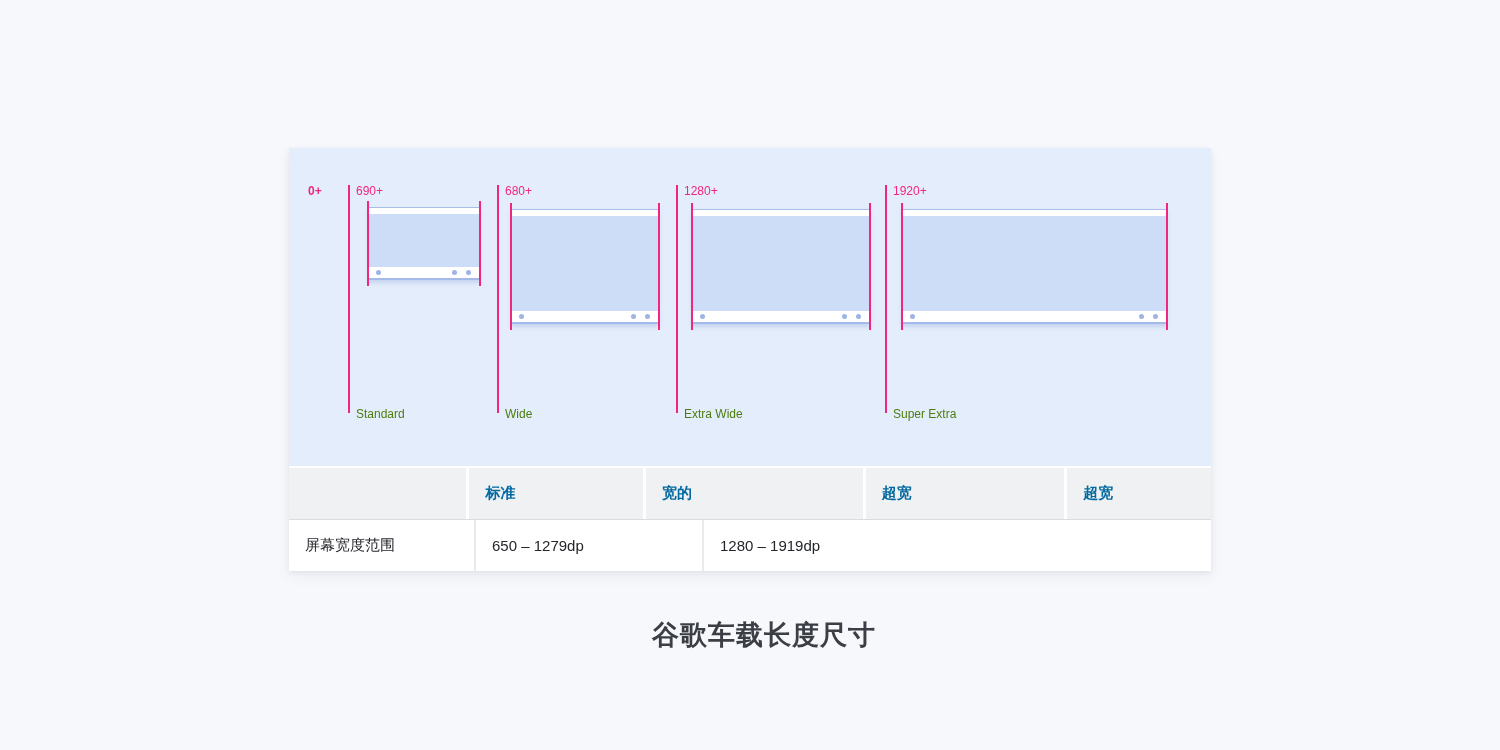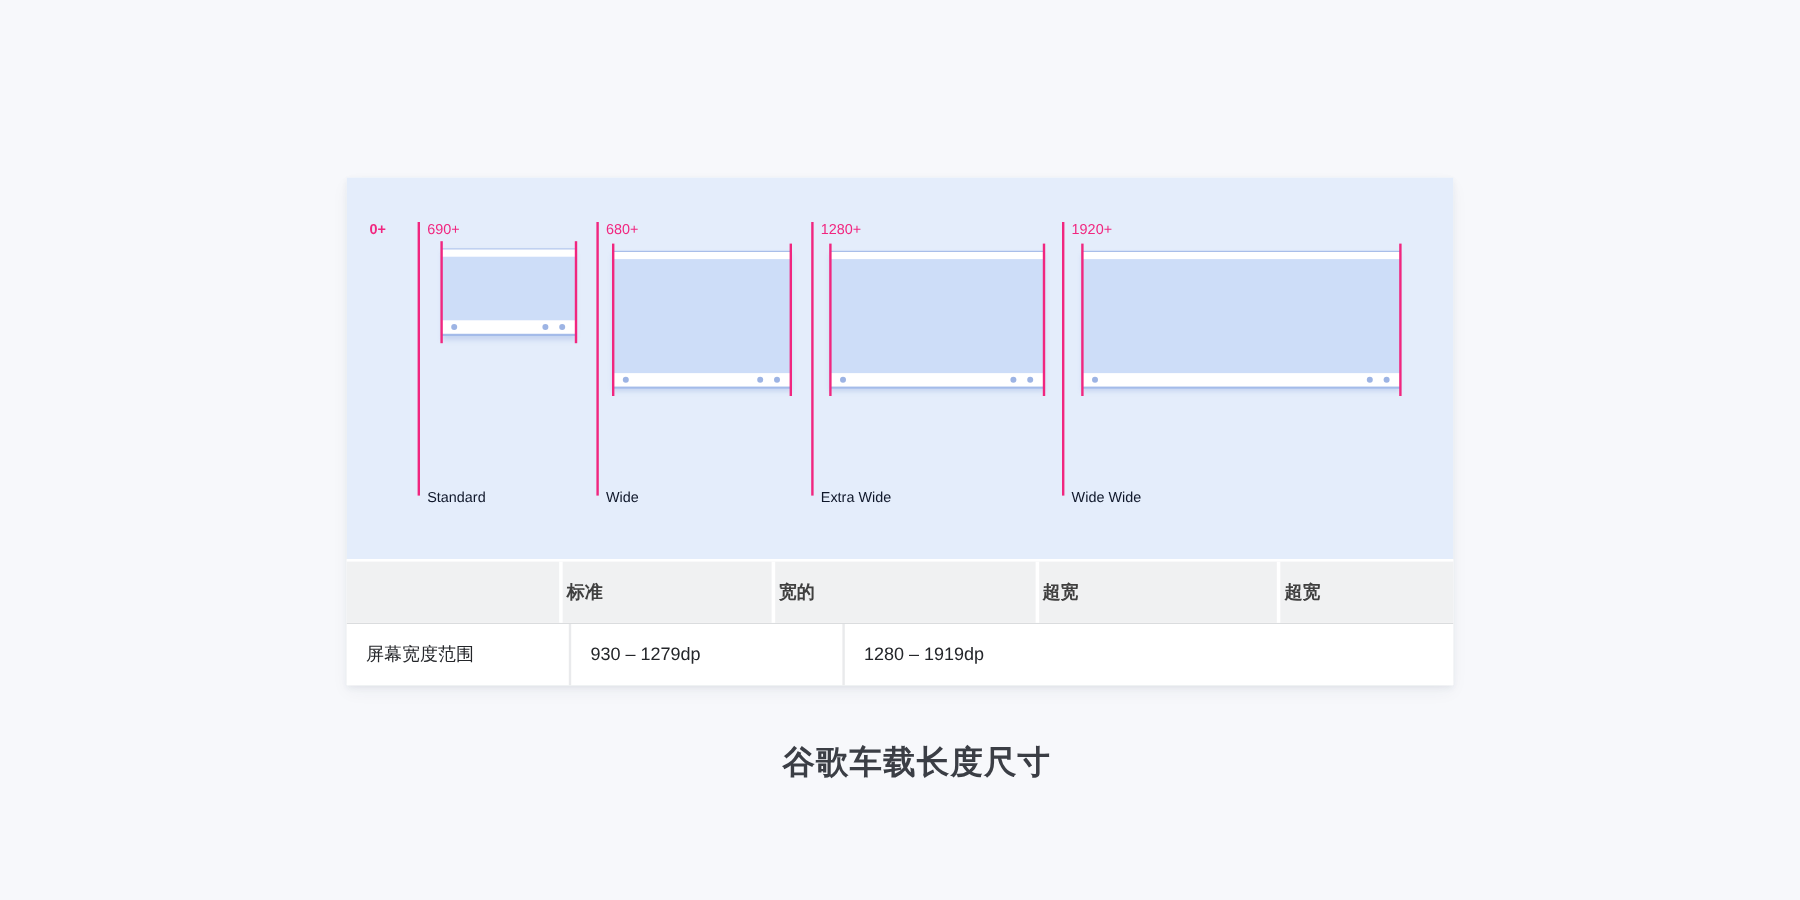--- a/index.html
+++ b/index.html
@@ -40,21 +40,21 @@
     width:2px; height:228px;
     background:#f1267f;
   }
   .bp-label {
     position:absolute; left:8px; top:-2px;
     color:#f1267f; font-size:12px; font-weight:400; line-height:14px;
     white-space:nowrap;
   }
   .name-label {
     position:absolute; left:8px; top:221px;
-    color:#0f172a; font-size:12px; font-weight:500; line-height:14px;
+    color:#4d7c0f; font-size:12px; font-weight:500; line-height:14px;
     white-space:nowrap;
   }
 
   
   .mockup { position:absolute; }
   .g1 .mockup { left:20px; top:21px; width:112px; height:73px; }
   .g2 .mockup { left:14px; top:23px; width:148px; height:115px; }
   .g3 .mockup { left:16px; top:23px; width:178px; height:115px; }
   .g4 .mockup { left:17px; top:23px; width:265px; height:115px; }
 
@@ -86,22 +86,22 @@
 
   
   .size-table { position:absolute; left:0; top:318px; width:922px; background:#ffffff; }
   .thead {
     display:flex; height:53px;
     background:#ffffff; border-top:2px solid #ffffff;
   }
   .th {
     background:#f0f1f2;
     display:flex; align-items:center;
-    padding-left:3px;
-    font-size:15px; font-weight:700; color:#404040;
+    padding-left:16px;
+    font-size:15px; font-weight:700; color:#0369a1;
   }
   .th:not(:last-child) { border-right:3px solid #ffffff; }
   .tbody {
     display:flex; height:52px;
     border-top:1px solid #dadcde; background:#ffffff;
   }
   .td {
     display:flex; align-items:center;
     padding-left:16px;
     font-size:15px; font-weight:400; color:#24262a;
@@ -185,21 +185,21 @@
             </div>
           </div>
           <div class="edge-line left"></div>
           <div class="edge-line right"></div>
         </div>
       </div>
 
       <div class="group g4">
         <div class="tall-line"></div>
         <span class="bp-label">1920+</span>
-        <span class="name-label">Wide Wide</span>
+        <span class="name-label">Super Extra</span>
         <div class="mockup">
           <div class="screen">
             <div class="statusbar"></div>
             <div class="content"></div>
             <div class="navbar">
               <span class="dot d-left"></span>
               <span class="dot d-r1"></span>
               <span class="dot d-r2"></span>
             </div>
           </div>
@@ -213,21 +213,21 @@
     <div class="size-table">
       <div class="thead">
         <div class="th c0"></div>
         <div class="th c1">标准</div>
         <div class="th c2">宽的</div>
         <div class="th c3">超宽</div>
         <div class="th c4">超宽</div>
       </div>
       <div class="tbody">
         <div class="td c0">屏幕宽度范围</div>
-        <div class="td c2">930 – 1279dp</div>
+        <div class="td c2">650 – 1279dp</div>
         <div class="td c3">1280 – 1919dp</div>
       </div>
     </div>
 
   </div>
 
   <div class="caption">谷歌车载长度尺寸</div>
 
 </div>
 

